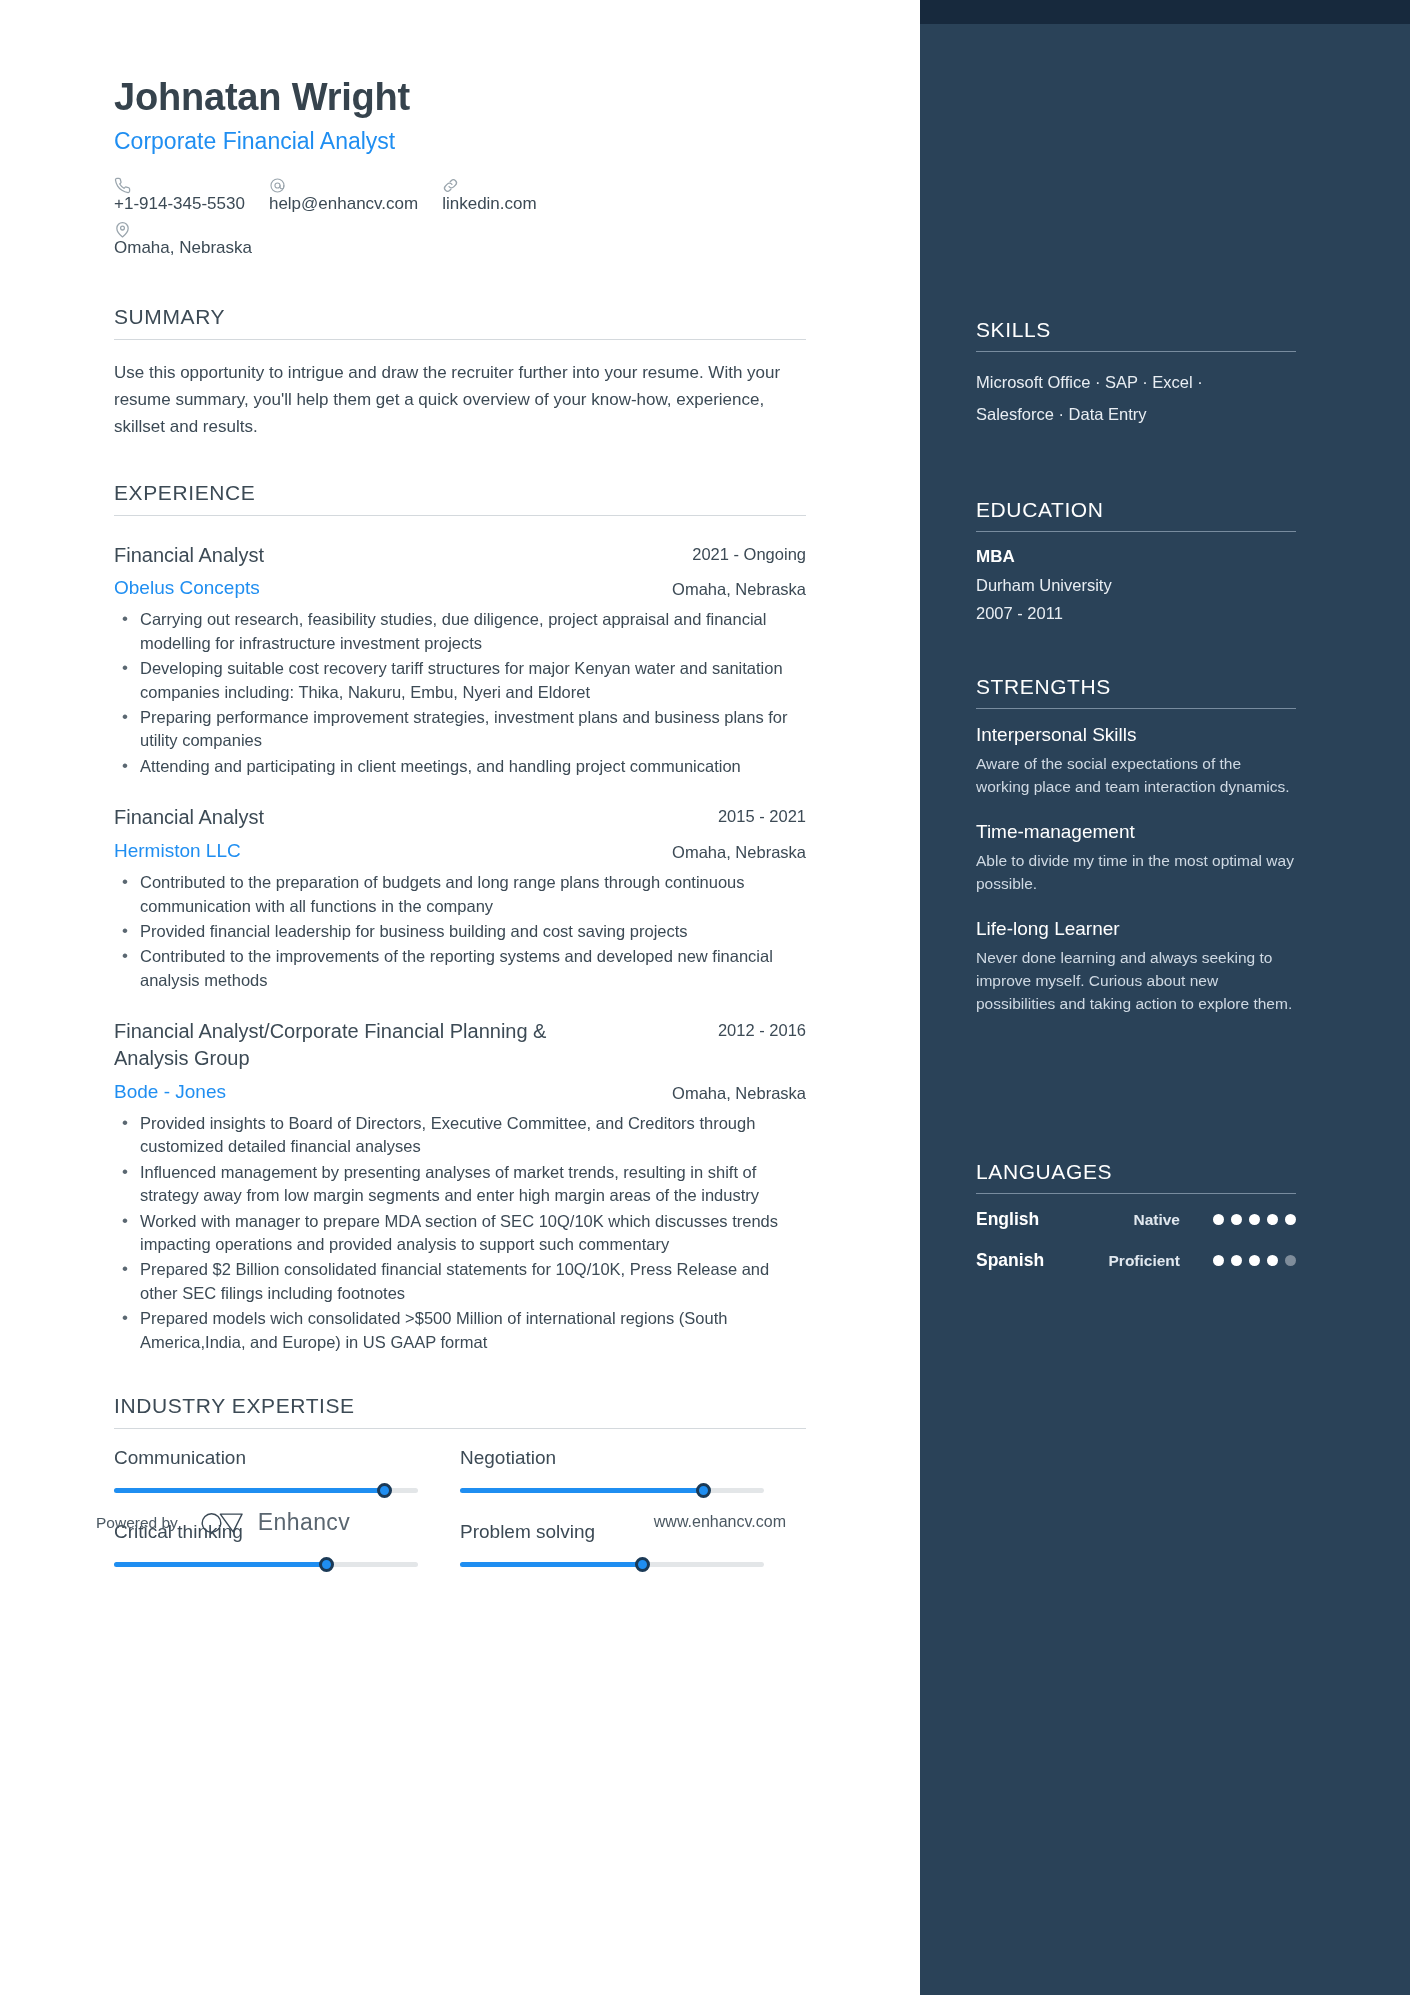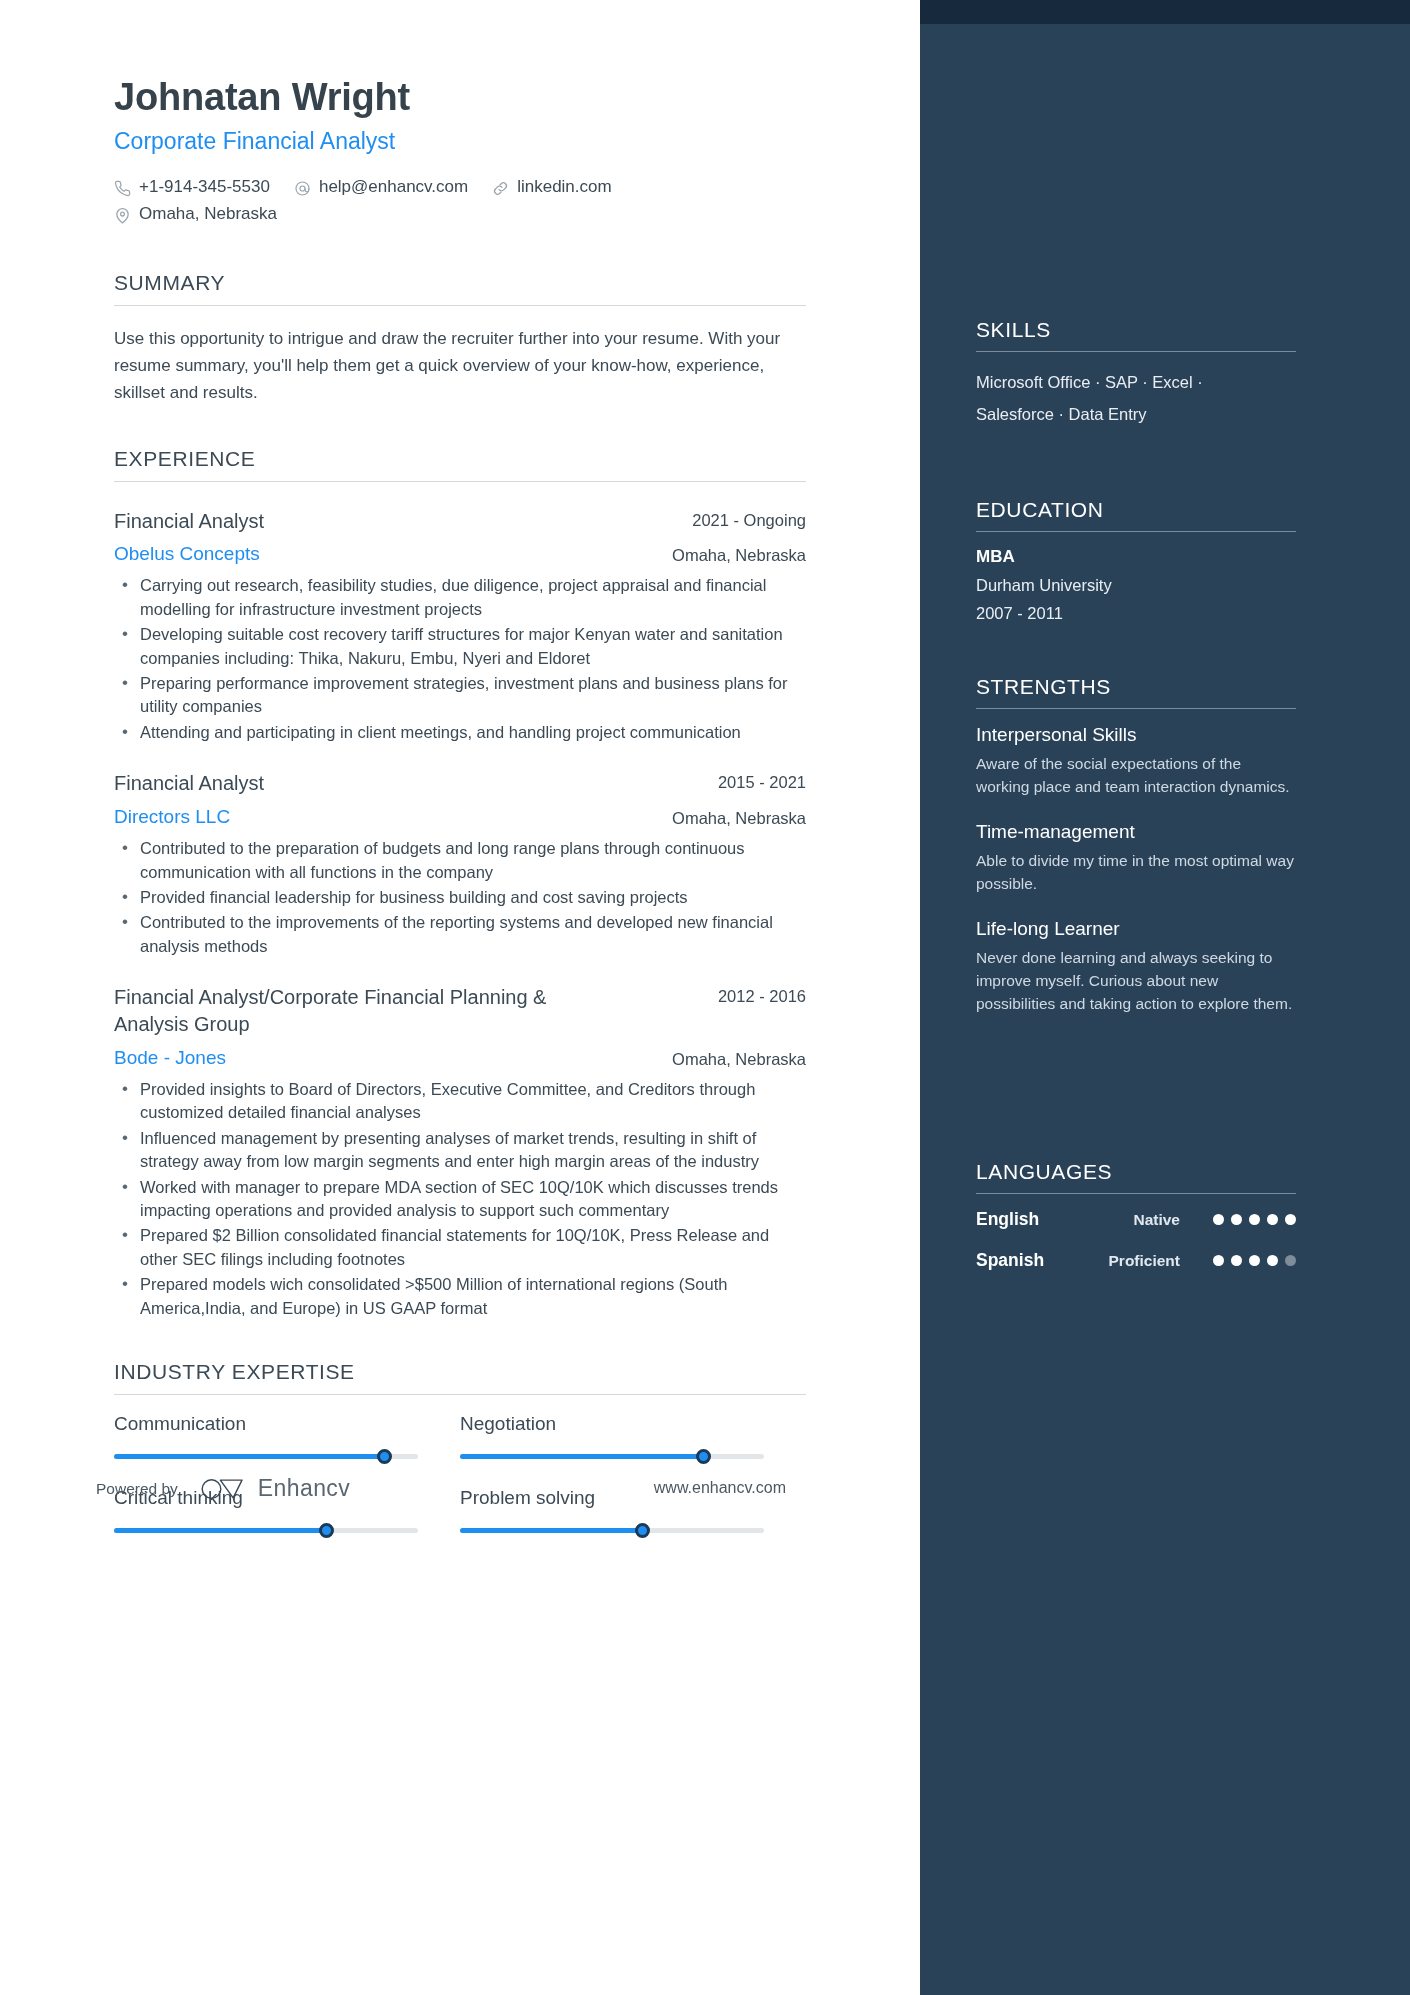--- a/index.html
+++ b/index.html
@@ -49,21 +49,21 @@
 
   
   .main { position:absolute; left:0; top:0; width:920px; }
   .main-inner { padding:76px 0 0 114px; width:806px; }
 
   .name { font-size:38px; font-weight:700; color:#36434d; letter-spacing:-.2px; }
   .job-title { font-size:23px; color:#1f8ef1; margin-top:9px; font-weight:400; }
 
   .contacts { margin-top:22px; }
   .contact-row { display:flex; flex-wrap:wrap; align-items:center; }
-  .contact-item { display:flex; align-items:flex-end; font-size:17px; color:#3c4a55; margin-right:24px; margin-bottom:7px; }
+  .contact-item { display:flex; align-items:flex-start; font-size:17px; color:#3c4a55; margin-right:24px; margin-bottom:7px;flex-direction:column; }
   .cicon { width:17px; height:17px; margin-right:8px; display:inline-block; color:#9aa5ad; flex:0 0 auto; }
   .cicon svg { display:block; width:17px; height:17px; }
 
   .sec { margin-top:40px; }
   .sec-title { font-size:21px; color:#3c4a55; letter-spacing:.6px; font-weight:400; padding-bottom:10px; }
   .sec-rule { height:1px; background:#d4d9dd; }
 
   .summary-text { margin-top:20px; font-size:17px; color:#3c4a55; line-height:1.58; }
 
   .job { margin-top:26px; }
@@ -182,21 +182,21 @@
             <li>Attending and participating in client meetings, and handling project communication</li>
           </ul>
         </div>
 
         <div class="job">
           <div class="job-head">
             <div class="job-role">Financial Analyst</div>
             <div class="job-dates">2015 - 2021</div>
           </div>
           <div class="job-sub">
-            <div class="job-company">Directors LLC</div>
+            <div class="job-company">Hermiston LLC</div>
             <div class="job-loc">Omaha, Nebraska</div>
           </div>
           <ul class="bullets">
             <li>Contributed to the preparation of budgets and long range plans through continuous communication with all functions in the company</li>
             <li>Provided financial leadership for business building and cost saving projects</li>
             <li>Contributed to the improvements of the reporting systems and developed new financial analysis methods</li>
           </ul>
         </div>
 
         <div class="job">

